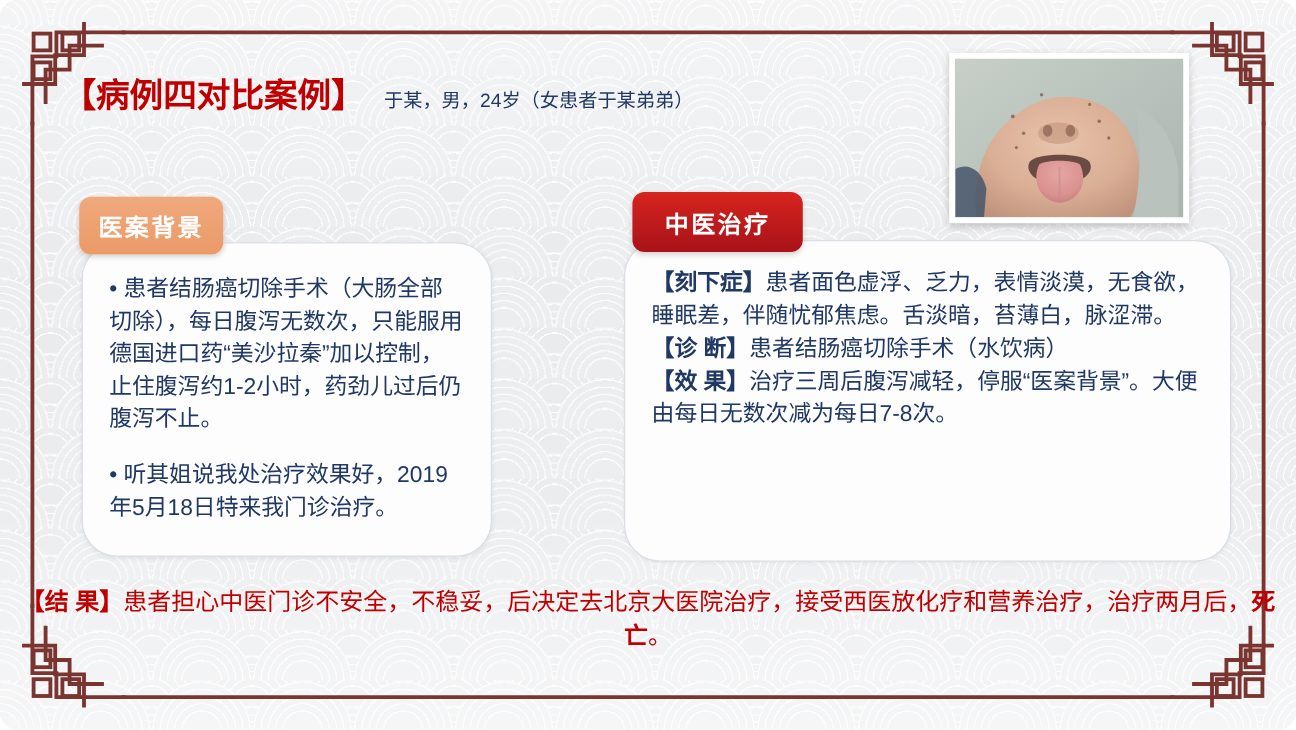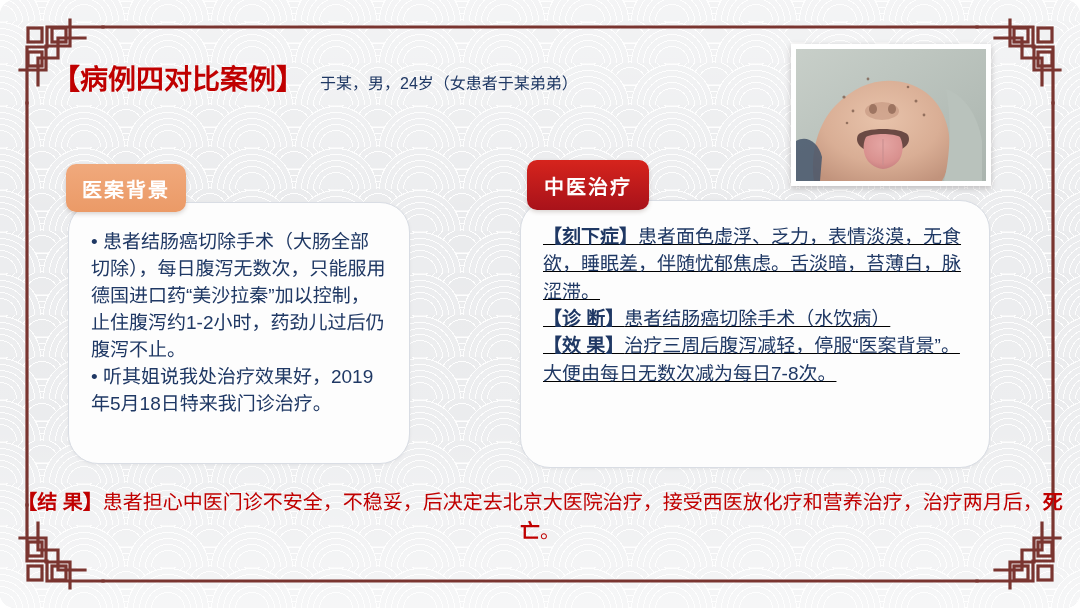--- a/index.html
+++ b/index.html
@@ -119,21 +119,21 @@
   .tab-left {
     left: 66px;
     top: 164px;
     width: 120px;
     height: 48px;
     background: linear-gradient(180deg, #f0a97c 0%, #eb9a67 100%);
   }
   .tab-right {
     left: 527px;
     top: 160px;
-    width: 122px;
+    width: 142px;
     height: 50px;
     background: linear-gradient(180deg, #d6241d 0%, #a8121a 100%);
   }
 
   .card {
     position: absolute;
     z-index: 6;
     background: #fdfdfd;
     border: 1px solid #d9dde4;
     border-radius: 30px;
@@ -143,35 +143,34 @@
   .card-left {
     left: 68px;
     top: 202px;
     width: 342px;
     height: 262px;
     padding: 26px 22px 20px 22px;
   }
   .card-right {
     left: 520px;
     top: 200px;
-    width: 470px;
+    width: 506px;
     height: 268px;
     padding: 22px 20px 18px 22px;
-    text-decoration: underline;
   }
 
   .body-text {
     color: #1f3864;
     line-height: 1.42;
   }
   .card-left .body-text { font-size: 19px; }
   .card-right .body-text { font-size: 19px; line-height: 1.44; }
 
   .para { margin: 0; }
-  .para + .para { }
+  .para + .para { margin-top: 20px; }
   .rline { margin: 0; }
   .lbl { font-weight: bold; }
 
   
   .conclusion {
     position: absolute;
     left: 0;
     right: 0;
     top: 488px;
     text-align: center;

